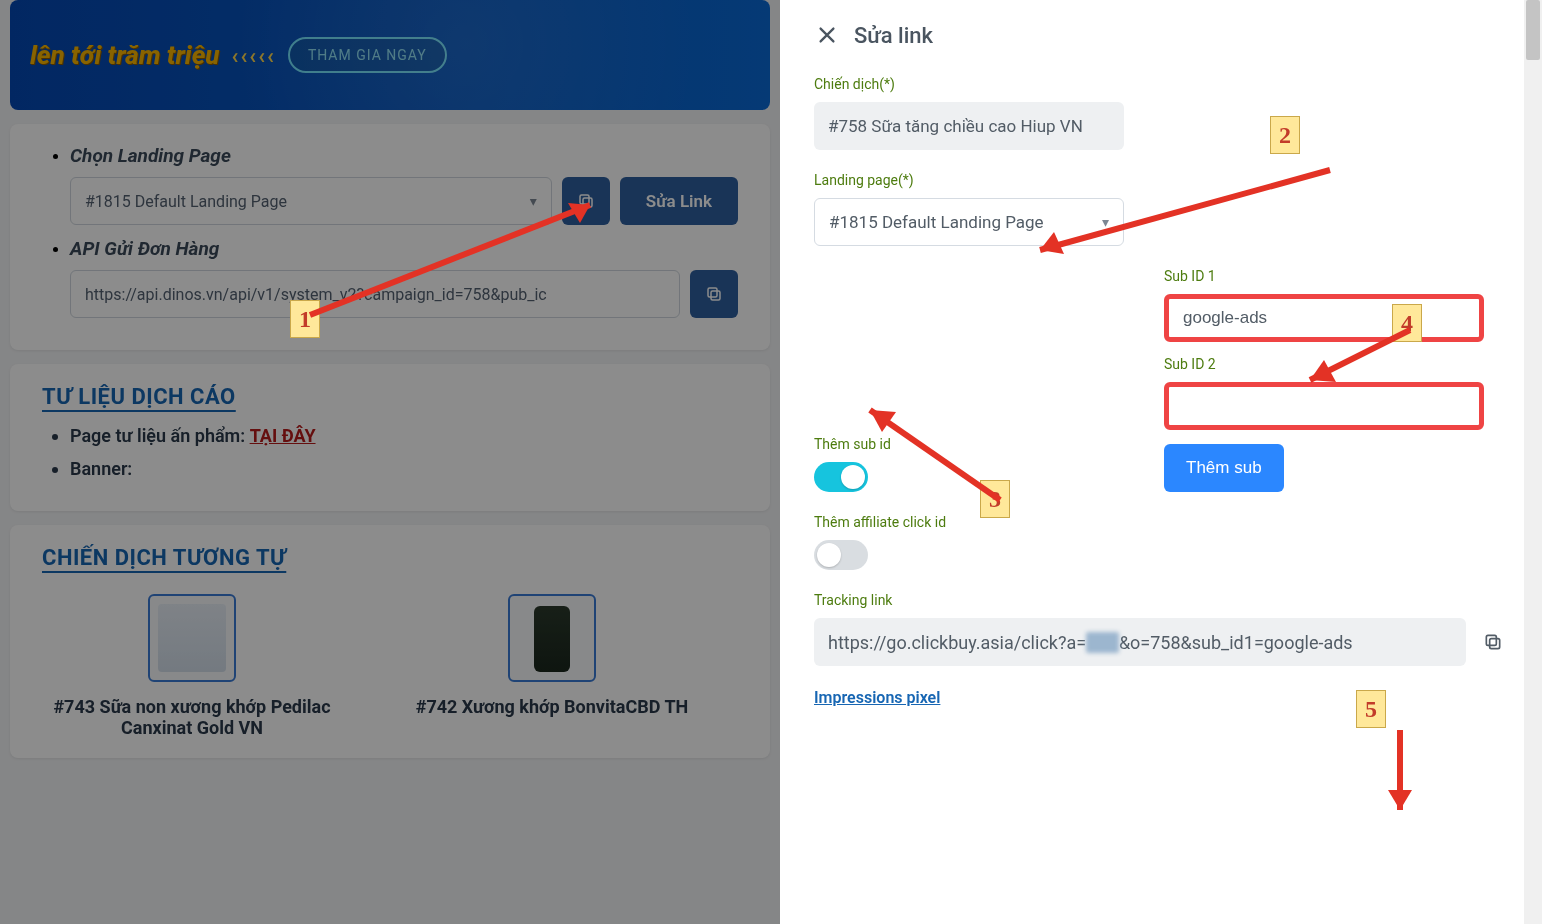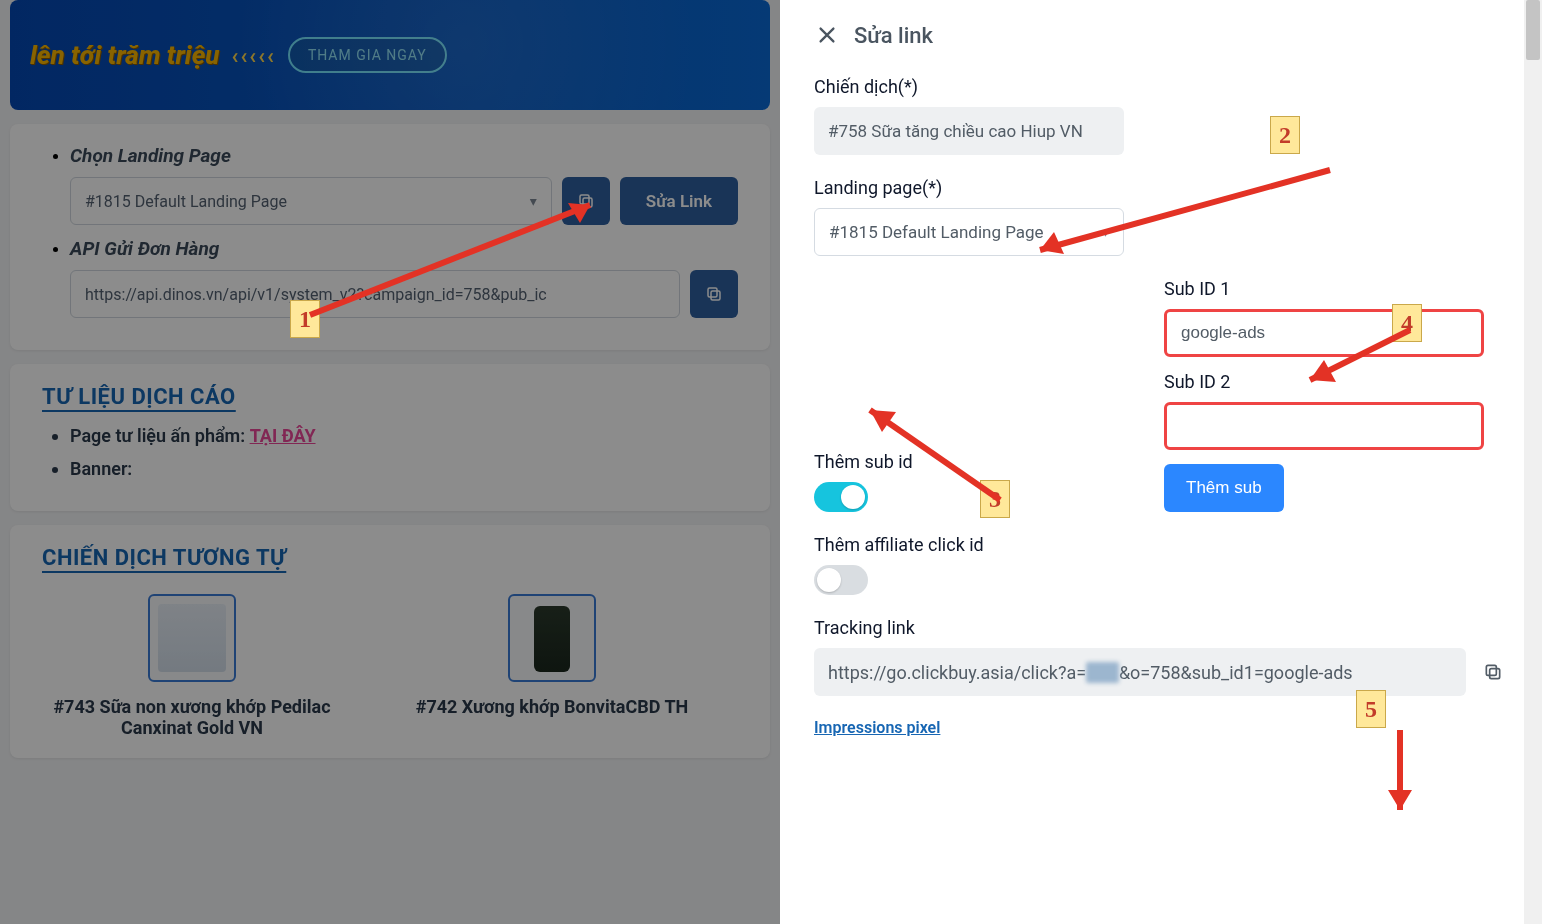--- a/index.html
+++ b/index.html
@@ -21,48 +21,48 @@
 ul.bul { list-style: disc; padding-left: 28px; }
 ul.bul > li { margin-bottom: 12px; }
 .li-head { font-weight: 700; font-style: italic; color: #3b4a5a; font-size: 19px; }
 .row { display: flex; gap: 10px; margin-top: 10px; align-items: center; }
 .select-like { flex: 1; height: 48px; border: 1px solid #cfd6de; border-radius: 6px; background: #fff; display: flex; align-items: center; padding: 0 14px; color: #556272; font-size: 16px; justify-content: space-between; }
 .input-like { flex: 1; height: 48px; border: 1px solid #cfd6de; border-radius: 6px; background: #fff; display: flex; align-items: center; padding: 0 14px; color: #556272; font-size: 16px; overflow: hidden; white-space: nowrap; }
 .icon-btn { width: 48px; height: 48px; border-radius: 6px; background: #2e5f9e; color: #fff; display: flex; align-items: center; justify-content: center; }
 .primary-btn { height: 48px; padding: 0 26px; border-radius: 6px; background: #2e5f9e; color: #fff; font-weight: 600; font-size: 17px; display: flex; align-items: center; }
 .chev { font-size: 14px; color: #7c8794; }
 
-.link-text { color: #ec4899; font-weight: 700; text-decoration: underline; }
+.link-text { color: #b91c1c; font-weight: 700; text-decoration: underline; }
 
 .similar-grid { display: flex; gap: 60px; padding-top: 8px; }
 .sim-item { width: 300px; text-align: center; }
 .sim-thumb { width: 88px; height: 88px; border: 2px solid #3a7bd5; border-radius: 6px; margin: 0 auto 14px; background: #f7f9fb; position: relative; overflow: hidden; }
 .sim-thumb.inner1::after { content:""; position:absolute; inset:8px; background: linear-gradient(#e7eef6,#d3deea); border-radius:4px; }
 .sim-thumb.inner2::after { content:""; position:absolute; left:50%; top:10px; width:36px; height:66px; transform: translateX(-50%); background: linear-gradient(#2b3a2c,#1b271d); border-radius:6px; }
 .sim-title { font-weight: 700; color: #2b3a4b; font-size: 18px; }
 
 
 .drawer { flex: 1; background: #fff; padding: 22px 34px 30px 34px; overflow: auto; position: relative; }
 .drawer-head { display: flex; align-items: center; gap: 14px; margin-bottom: 28px; }
 .close-x { width: 26px; height: 26px; display: flex; align-items: center; justify-content: center; color: #4a5560; }
 .drawer-title { font-size: 22px; color: #4a5560; font-weight: 500; }
 .form-group { margin-bottom: 22px; }
-.lbl { color: #0f172a; font-size: 18px; margin-bottom: 10px; display: block; }
+.lbl { color: #4d7c0f; font-size: 14px; margin-bottom: 10px; display: block; }
 .ro-input { width: 310px; height: 48px; background: #eef0f2; border-radius: 6px; padding: 0 14px; display: flex; align-items: center; color: #525c66; font-size: 17px; overflow: hidden; white-space: nowrap; }
 .sel-input { width: 310px; height: 48px; background: #fff; border: 1px solid #d5dbe2; border-radius: 6px; padding: 0 14px; display: flex; align-items: center; justify-content: space-between; color: #525c66; font-size: 17px; }
 .two-col { display: flex; gap: 40px; align-items: flex-end; }
 .col-left { width: 310px; }
 .col-right { flex: 1; max-width: 320px; }
 
 .toggle { width: 54px; height: 30px; border-radius: 999px; background: #d9dde1; position: relative; }
 .toggle .knob { width: 24px; height: 24px; border-radius: 50%; background: #fff; position: absolute; top: 3px; left: 3px; box-shadow: 0 1px 2px rgba(0,0,0,.2); }
 .toggle.on { background: #16c4de; }
 .toggle.on .knob { left: 27px; }
 
-.txt-input { width: 100%; height: 48px; border: 3px solid #ef4444; border-radius: 6px; padding: 0 14px; font-size: 17px; color: #525c66; outline: none; }
+.txt-input { width: 100%; height: 48px; border: 5px solid #ef4444; border-radius: 6px; padding: 0 14px; font-size: 17px; color: #525c66; outline: none; }
 .add-btn { height: 48px; padding: 6px 22px; border-radius: 6px; background: #2b87ff; color: #fff; font-size: 17px; font-weight: 500; border: none; }
 
 .track-row { display: flex; gap: 12px; align-items: center; }
 .track-box { flex: 1; height: 48px; border-radius: 6px; background: #eef0f2; display: flex; align-items: center; padding: 0 14px; color: #525c66; font-size: 18px; overflow: hidden; white-space: nowrap; }
 .copy-btn { width: 30px; height: 30px; color: #525c66; display: flex; align-items: center; justify-content: center; }
 .blur-chunk { filter: blur(2px); background: #9cb6cf; color: transparent; padding: 0 3px; border-radius: 2px; }
 
 .imp-link { color: #1766b3; font-weight: 600; text-decoration: underline; }
 
 

